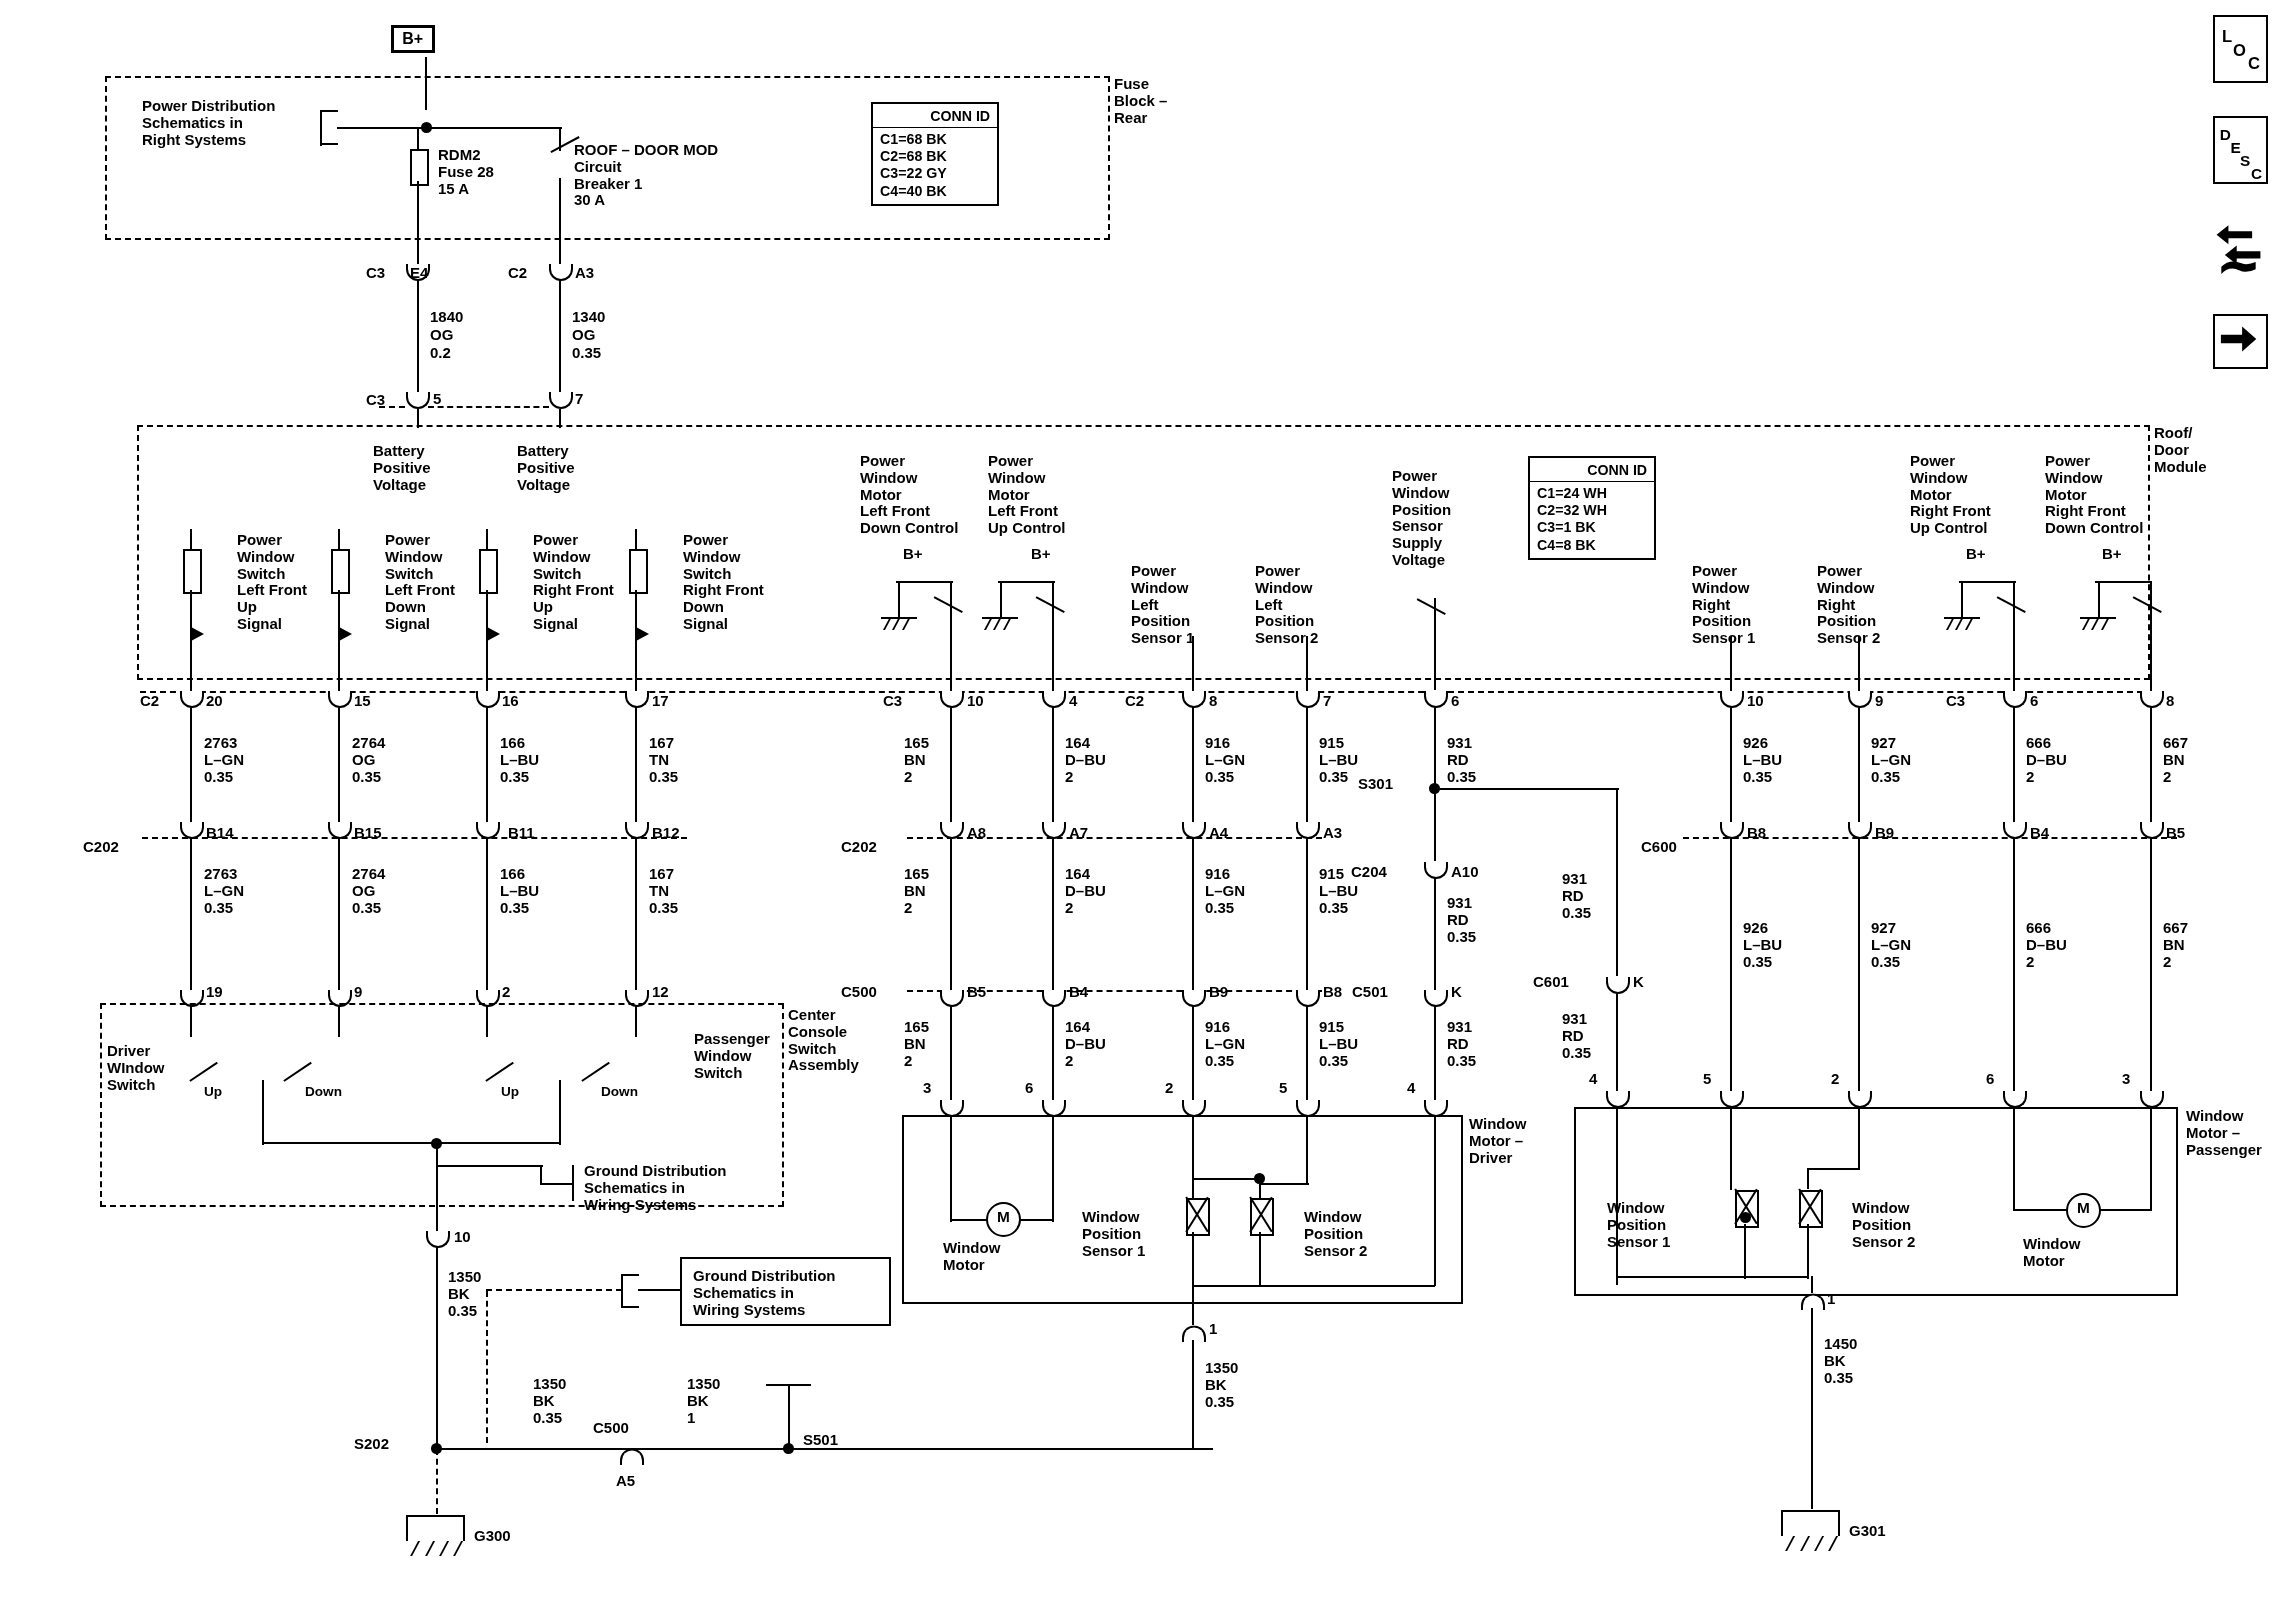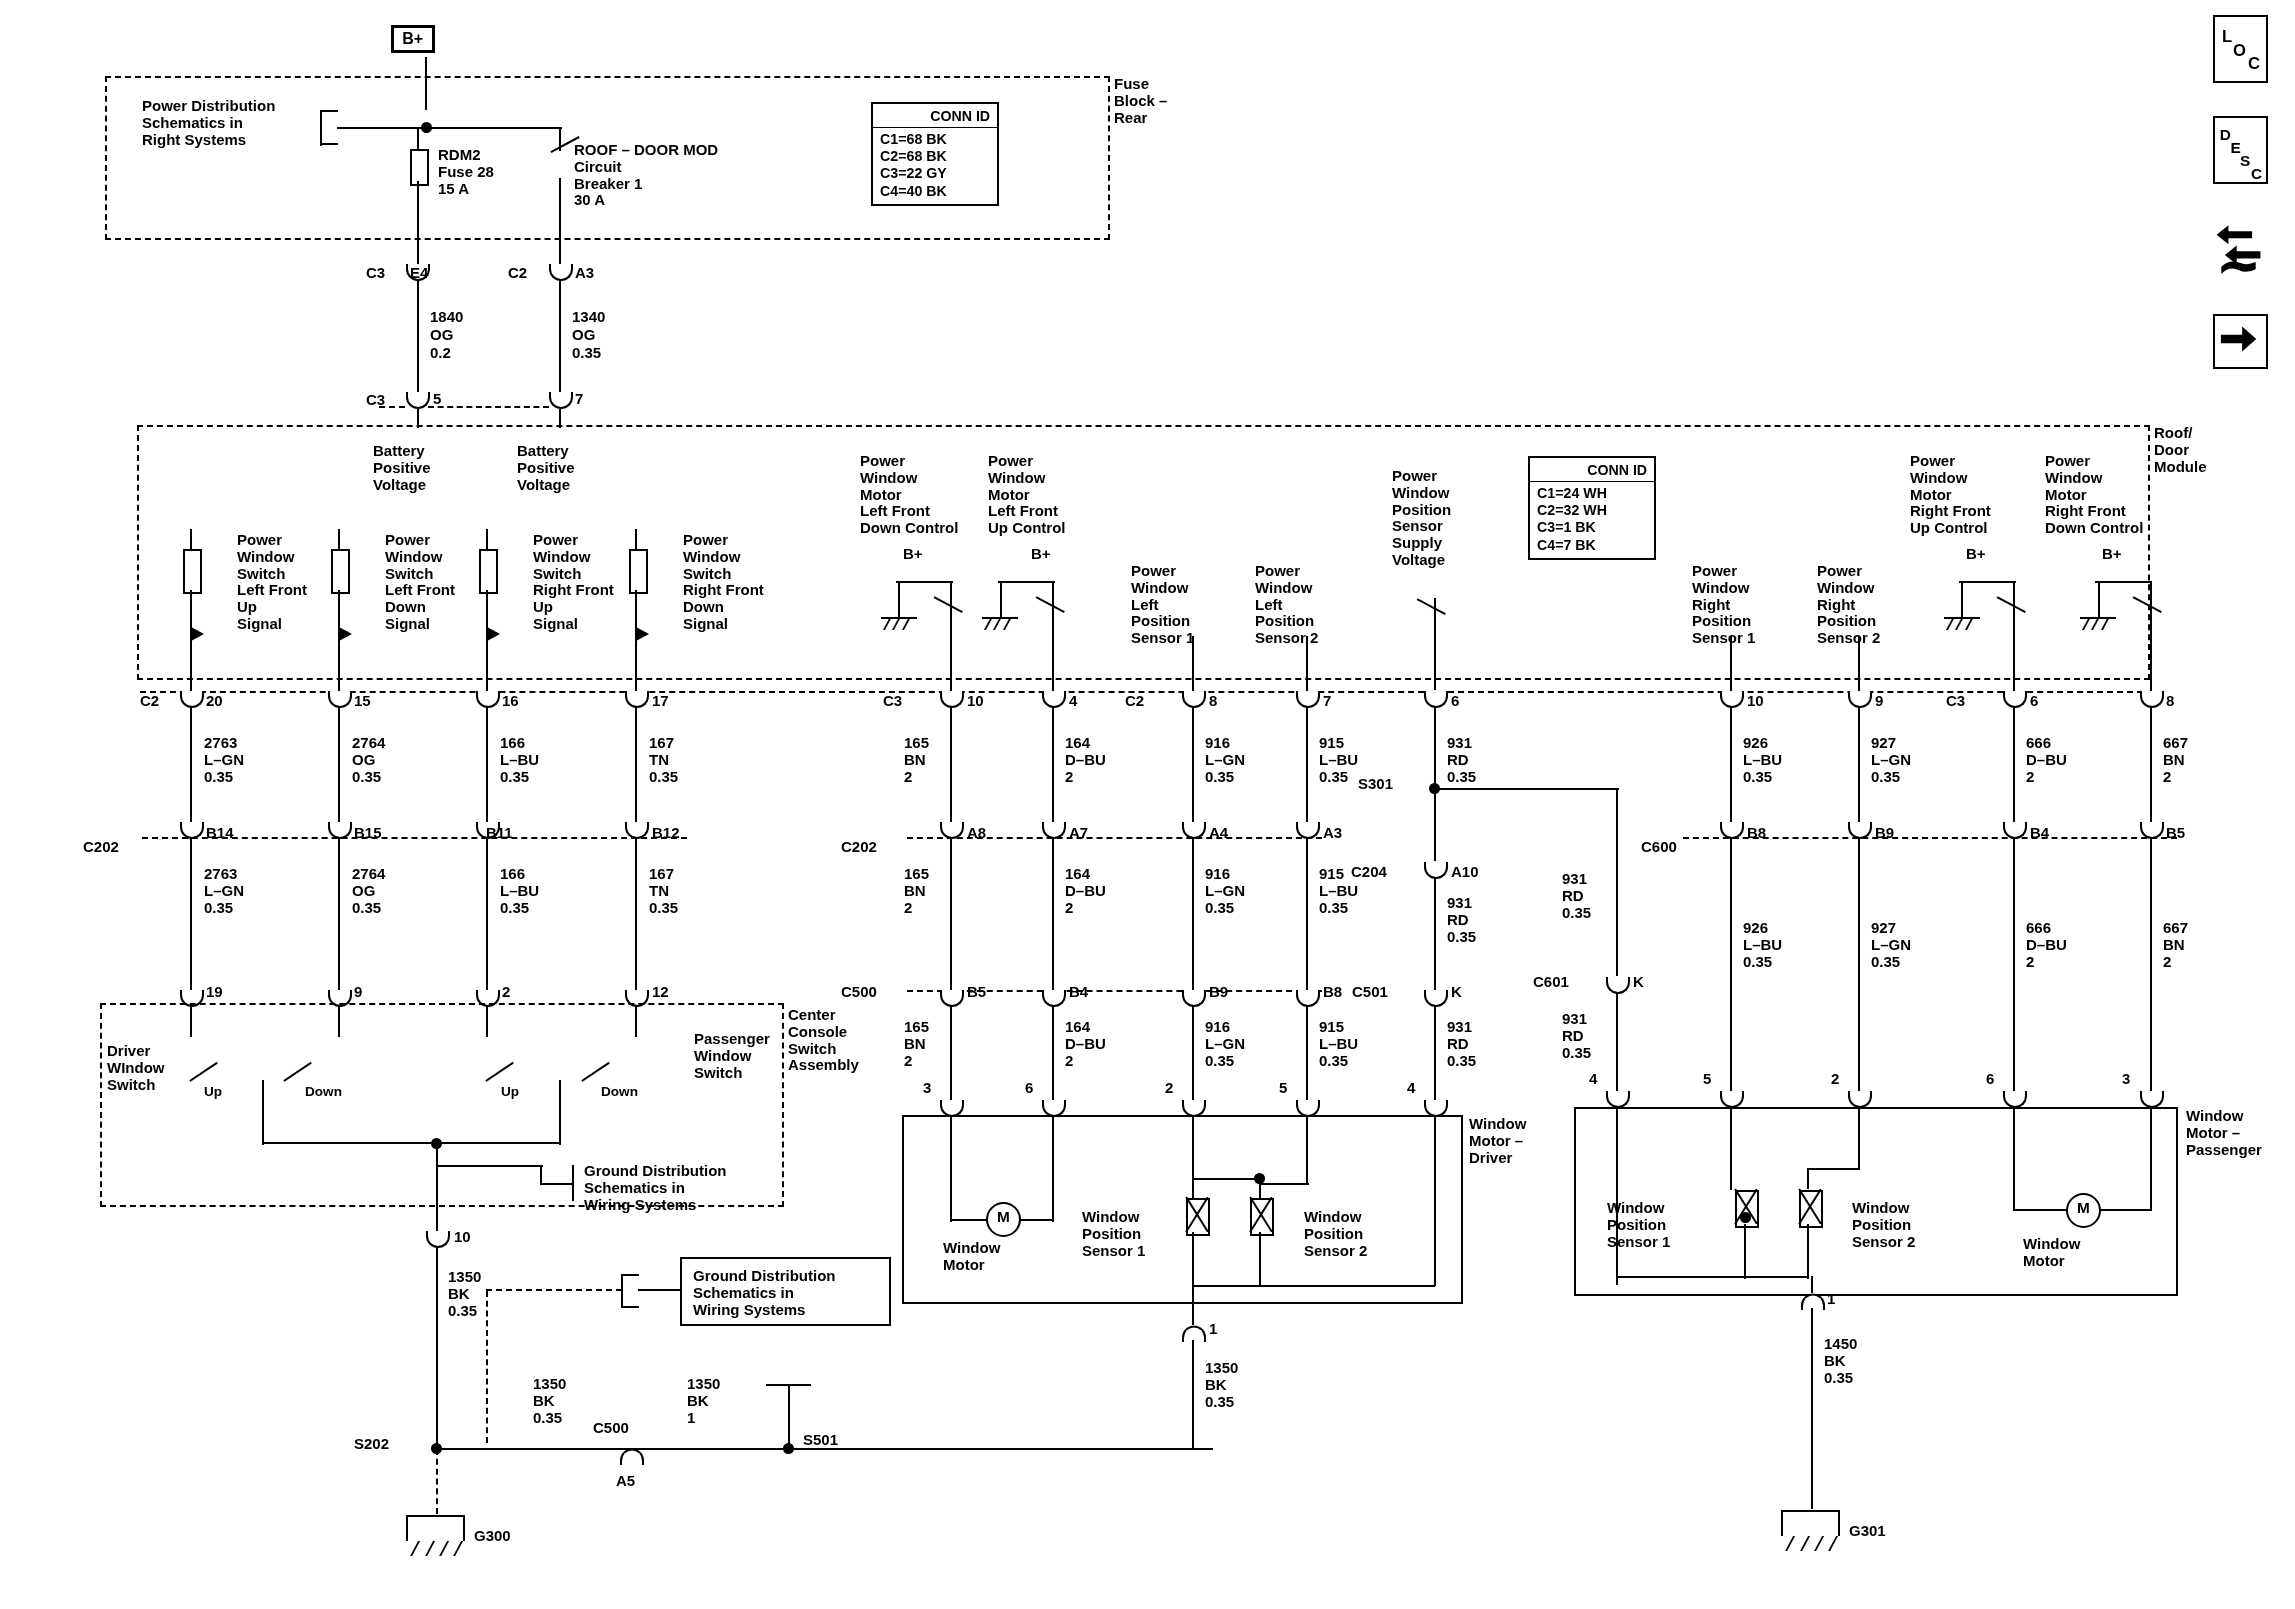--- a/index.html
+++ b/index.html
@@ -115,21 +115,21 @@
 Door
 Module</div>
   <div class="line v" style="left:417px;top:409px;height:19px;"></div>
   <div class="line v" style="left:559px;top:409px;height:19px;"></div>
 
   <div class="tbl" style="left:1528px;top:456px;width:110px;">
     <div class="hd">CONN ID</div>
     <div>C1=24 WH</div>
     <div>C2=32 WH</div>
     <div>C3=1 BK</div>
-    <div>C4=7 BK</div>
+    <div>C4=8 BK</div>
   </div>
 
   <div class="line v" style="left:190px;top:529px;height:20px;"></div>
   <div class="fuse" style="left:183px;top:549px;height:41px;"></div>
   <div class="line v" style="left:190px;top:590px;height:101px;"></div>
   <div class="arrow-r" style="left:191px;top:627px;"></div>
   <div class="t" style="left:237px;top:532px;">Power
 Window
 Switch
 Left Front
@@ -198,21 +198,21 @@
 TN
 0.35</div>
 
   <div class="dashline-h" style="left:142px;top:837px;width:545px;"></div>
   <div class="t" style="left:83px;top:839px;">C202</div>
   <div class="conn" style="left:180px;top:822px;"></div>
   <div class="t" style="left:206px;top:825px;">B14</div>
   <div class="conn" style="left:328px;top:822px;"></div>
   <div class="t" style="left:354px;top:825px;">B15</div>
   <div class="conn" style="left:476px;top:822px;"></div>
-  <div class="t" style="left:486px;top:825px;">B11</div>
+  <div class="t" style="left:508px;top:825px;">B11</div>
   <div class="conn" style="left:625px;top:822px;"></div>
   <div class="t" style="left:652px;top:825px;">B12</div>
 
   <div class="line v" style="left:190px;top:837px;height:153px;"></div>
   <div class="t" style="left:204px;top:866px;">2763
 L–GN
 0.35</div>
   <div class="line v" style="left:338px;top:837px;height:153px;"></div>
   <div class="t" style="left:352px;top:866px;">2764
 OG

